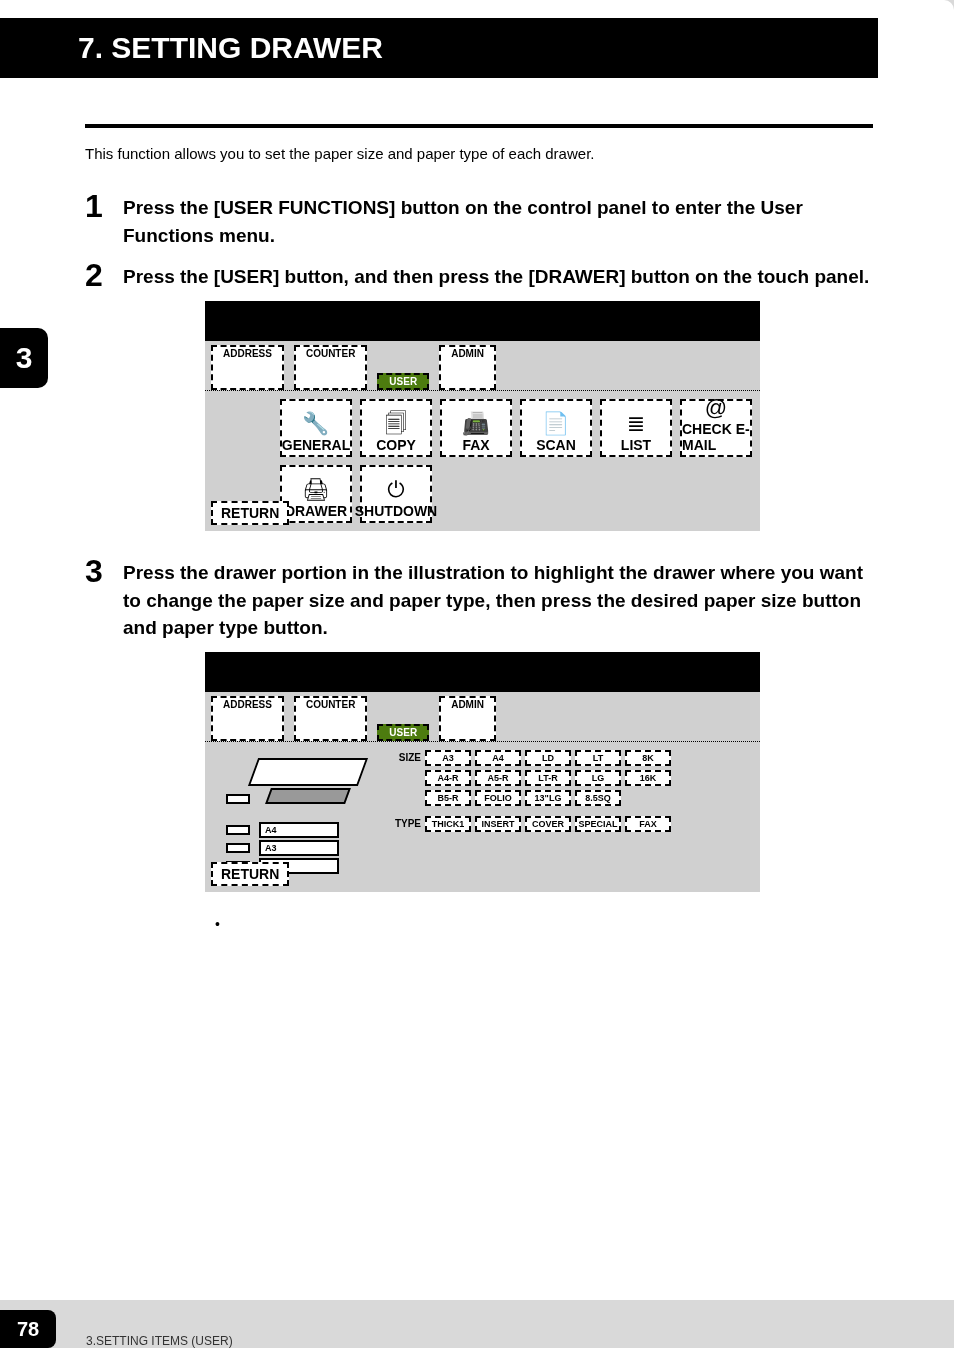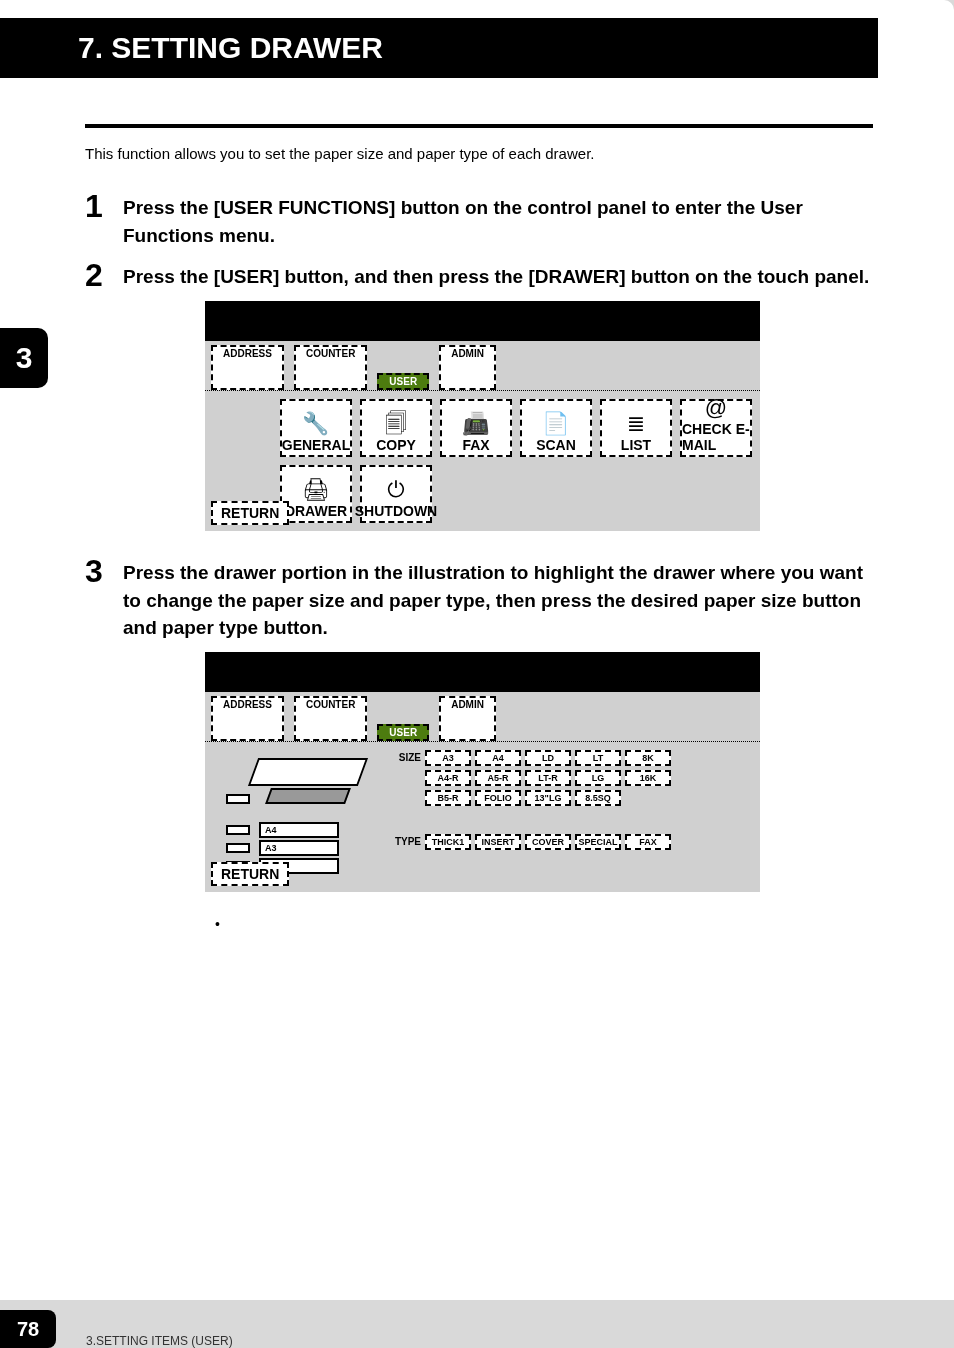--- a/index.html
+++ b/index.html
@@ -394,21 +394,21 @@
               <span class="sbtn">LG</span>
               <span class="sbtn">16K</span>
             </div>
             <div class="srow">
                 <span class="size-label-col"></span>
               <span class="sbtn">B5-R</span>
               <span class="sbtn">FOLIO</span>
               <span class="sbtn">13"LG</span>
               <span class="sbtn">8.5SQ</span>
             </div>
-            <div class="srow" style="margin-top:24px">
+            <div class="srow" style="margin-top:6px">
                 <span class="size-label-col">TYPE</span>
               <span class="sbtn">THICK1</span>
               <span class="sbtn">INSERT</span>
               <span class="sbtn">COVER</span>
               <span class="sbtn">SPECIAL</span>
               <span class="sbtn">FAX</span>
             </div>
           </div>
           <div class="return-btn">RETURN</div>
         </div>

